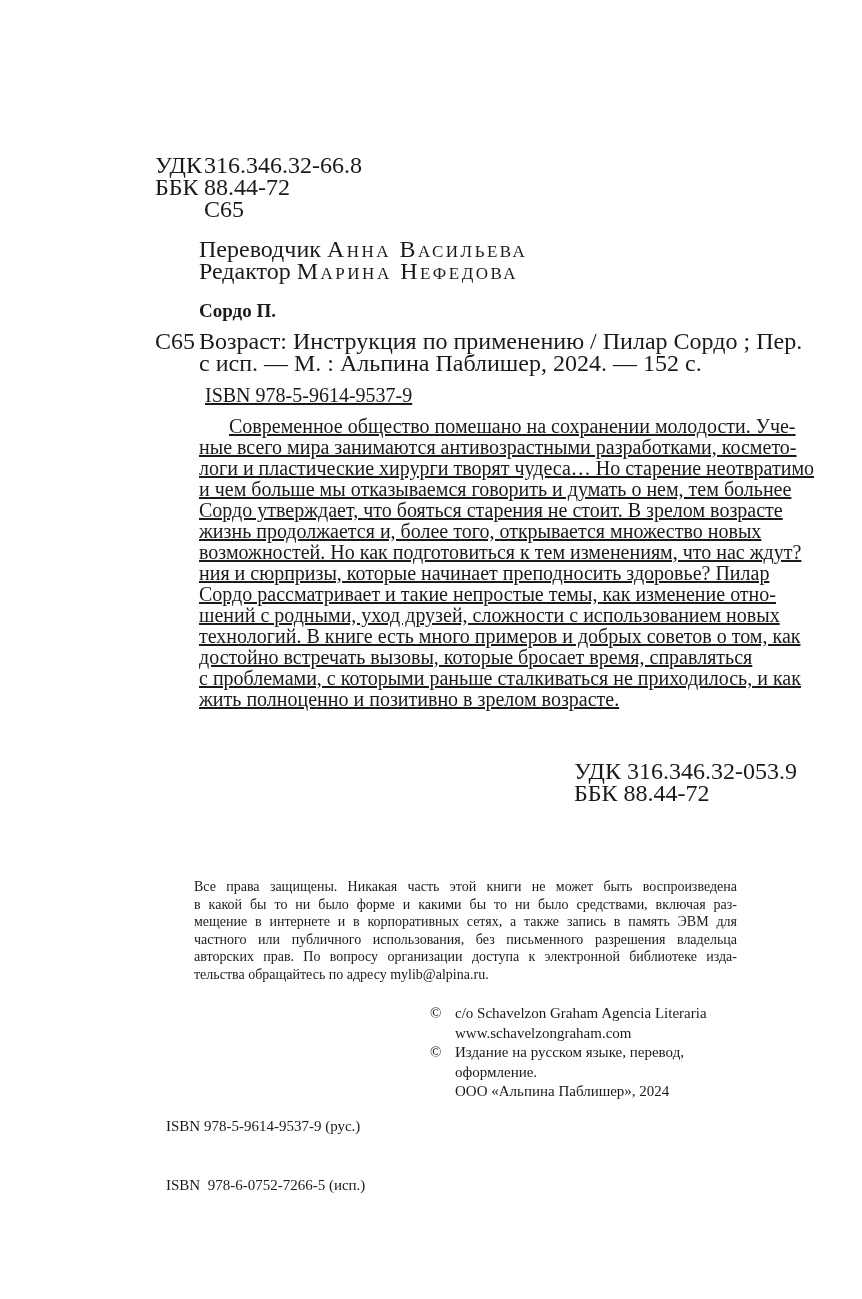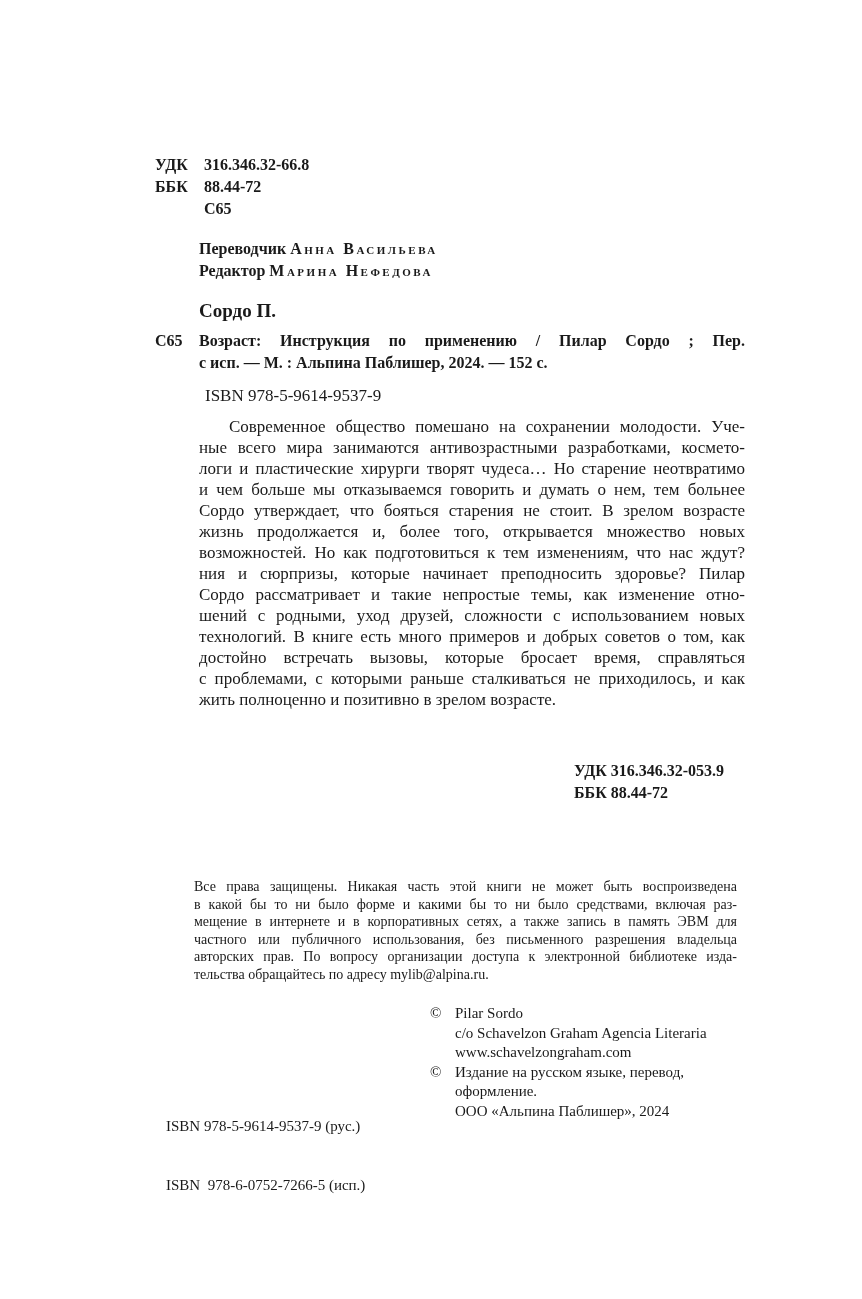--- a/index.html
+++ b/index.html
@@ -2,22 +2,22 @@
 <html><head>
   <meta charset="utf-8">
   <style>
     html, body { margin: 0; padding: 0; background: #ffffff; }
     body {
       width: 862px; height: 1299px; position: relative; overflow: hidden;
       font-family: "Liberation Serif", "DejaVu Serif", serif;
       color: #1a1a1a;
     }
     .abs { position: absolute; white-space: nowrap; }
-    .f18 { font-size: 16px; line-height: 22px; font-weight: bold; }
-    .f16 { font-size: 17px; line-height: 21px; }
+    .f18 { font-size: 24px; line-height: 22px; }
+    .f16 { font-size: 20px; line-height: 21px; text-decoration: underline; }
     .sc { font-variant: small-caps; letter-spacing: 2.5px; }
 
     .cls-row { display: flex; }
     .cls-label { width: 49px; }
 
     .justify {
       position: absolute; white-space: normal; text-align: justify;
     }
     .justify .ln { display: block; text-align: justify; text-align-last: justify; white-space: nowrap; }
     .justify .ln.last { text-align-last: left; }
@@ -95,21 +95,20 @@
   <span class="ln">мещение в интернете и в корпоративных сетях, а также запись в память ЭВМ для</span>
   <span class="ln">частного или публичного использования, без письменного разрешения владельца</span>
   <span class="ln">авторских прав. По вопросу организации доступа к электронной библиотеке изда-</span>
   <span class="ln last">тельства обращайтесь по адресу mylib@alpina.ru.</span>
 </div>
 
 <div class="abs" style="left:430px; top:1004px; font-size:15px; line-height:19.6px;">
   <div style="display:flex;">
     <span style="width:25px;">©</span>
     <div>
-      <div>Pilar Sordo</div>
       <div>c/o Schavelzon Graham Agencia Literaria</div>
       <div>www.schavelzongraham.com</div>
     </div>
   </div>
   <div style="display:flex;">
     <span style="width:25px;">©</span>
     <div>
       <div>Издание на русском языке, перевод,</div>
       <div>оформление.</div>
       <div>ООО «Альпина Паблишер», 2024</div>

